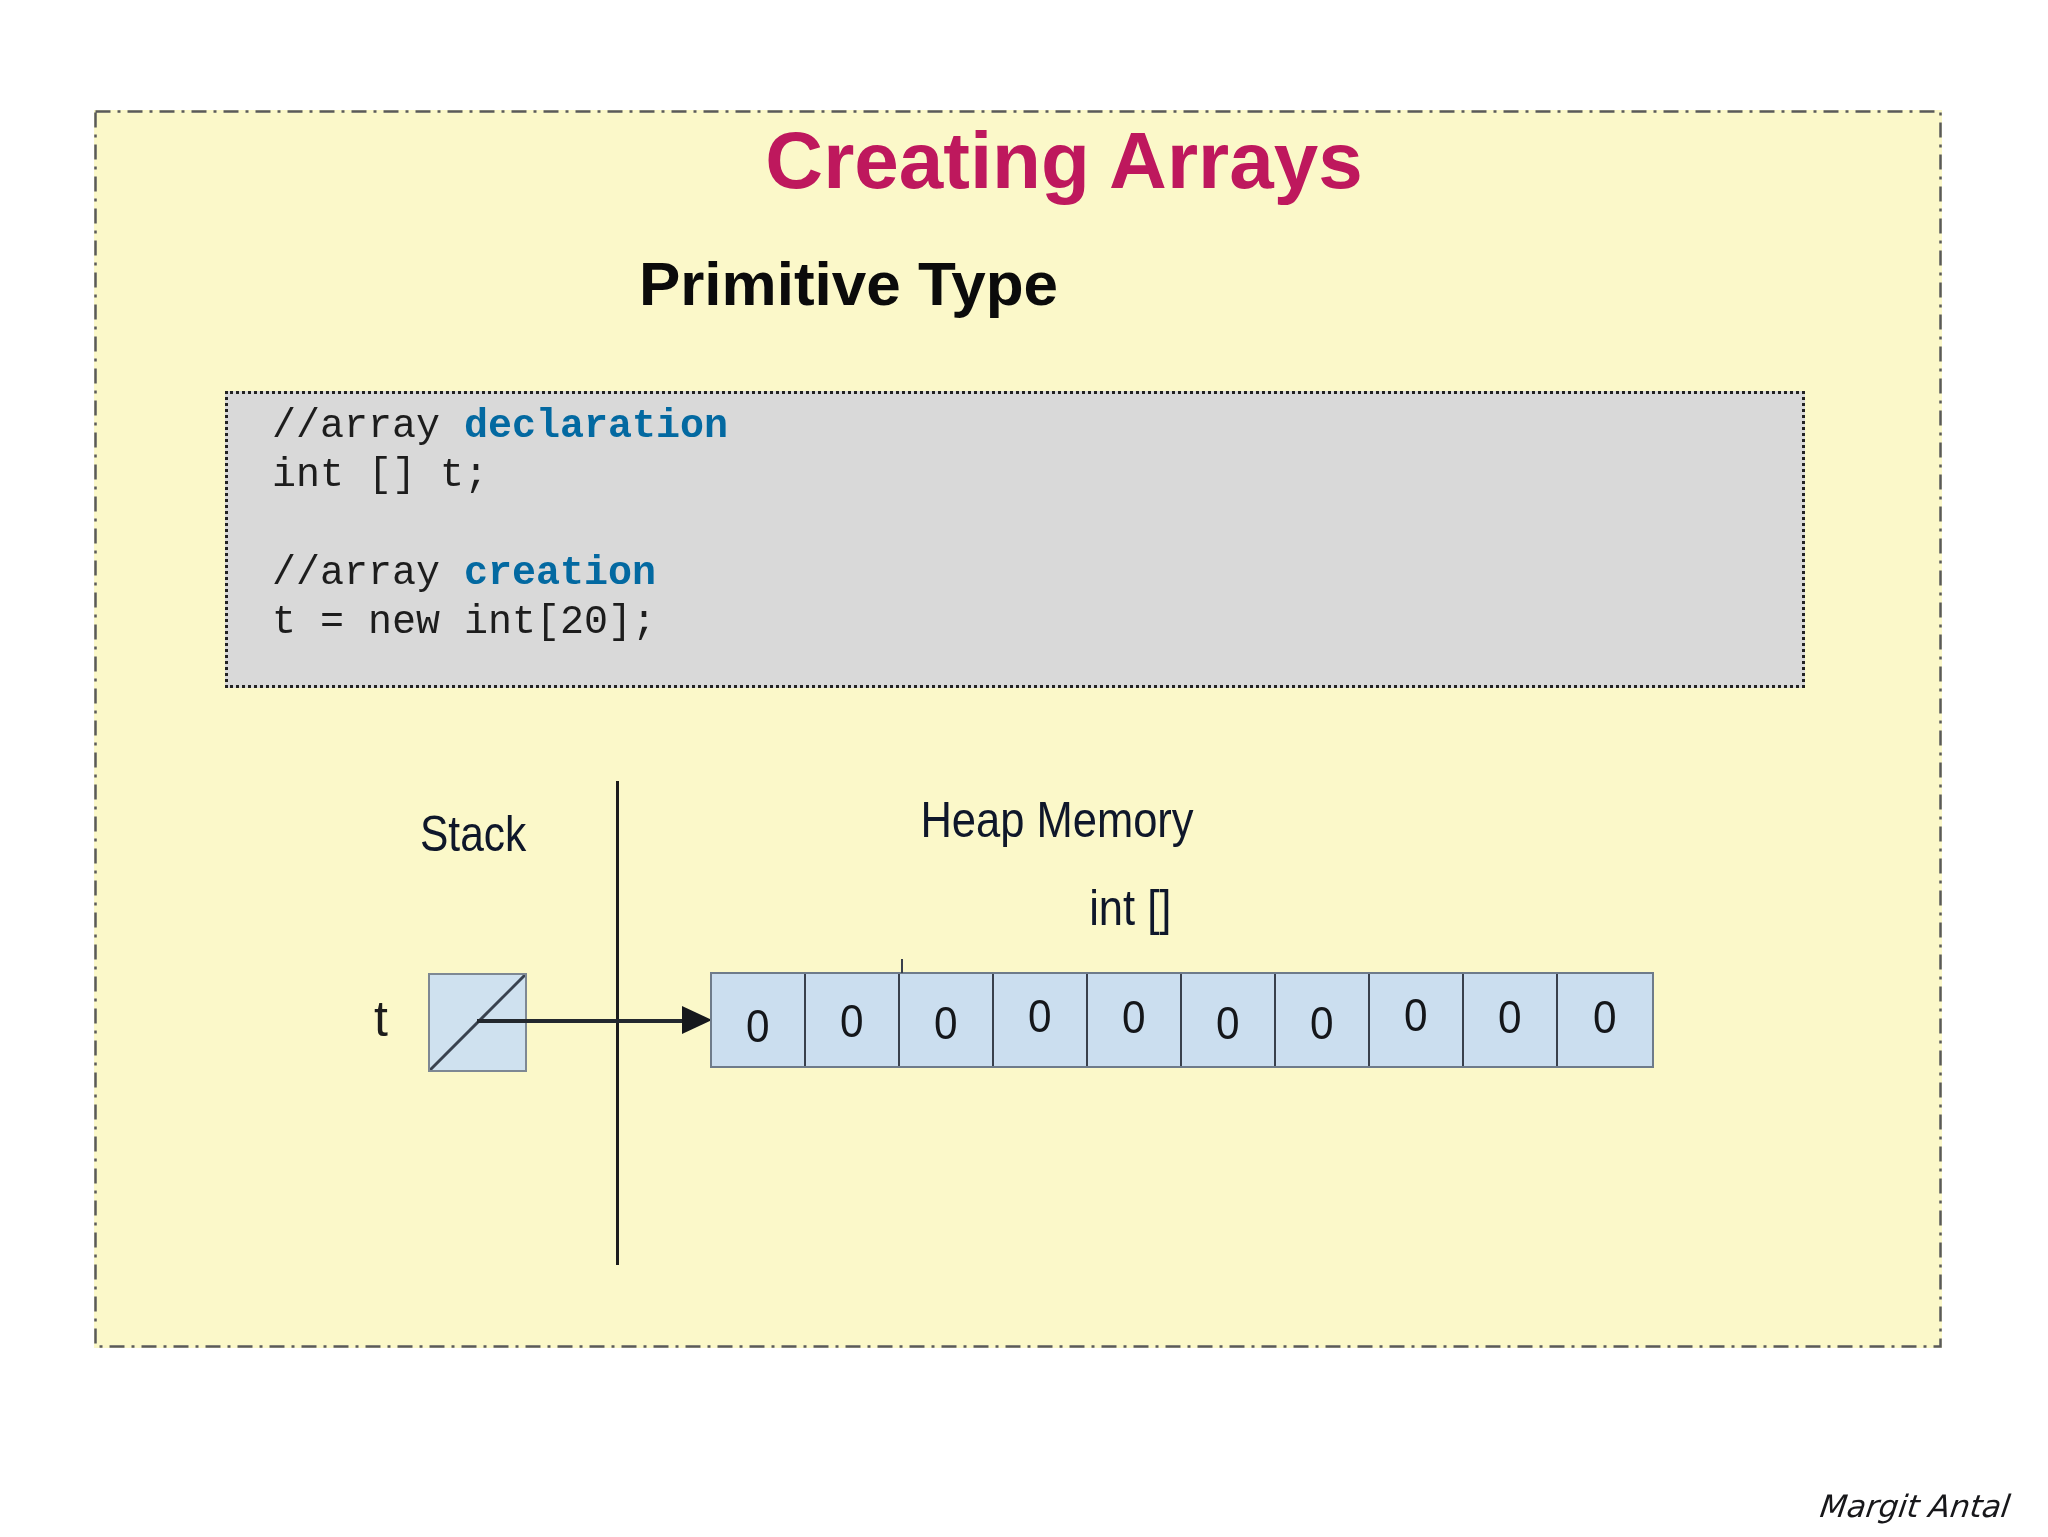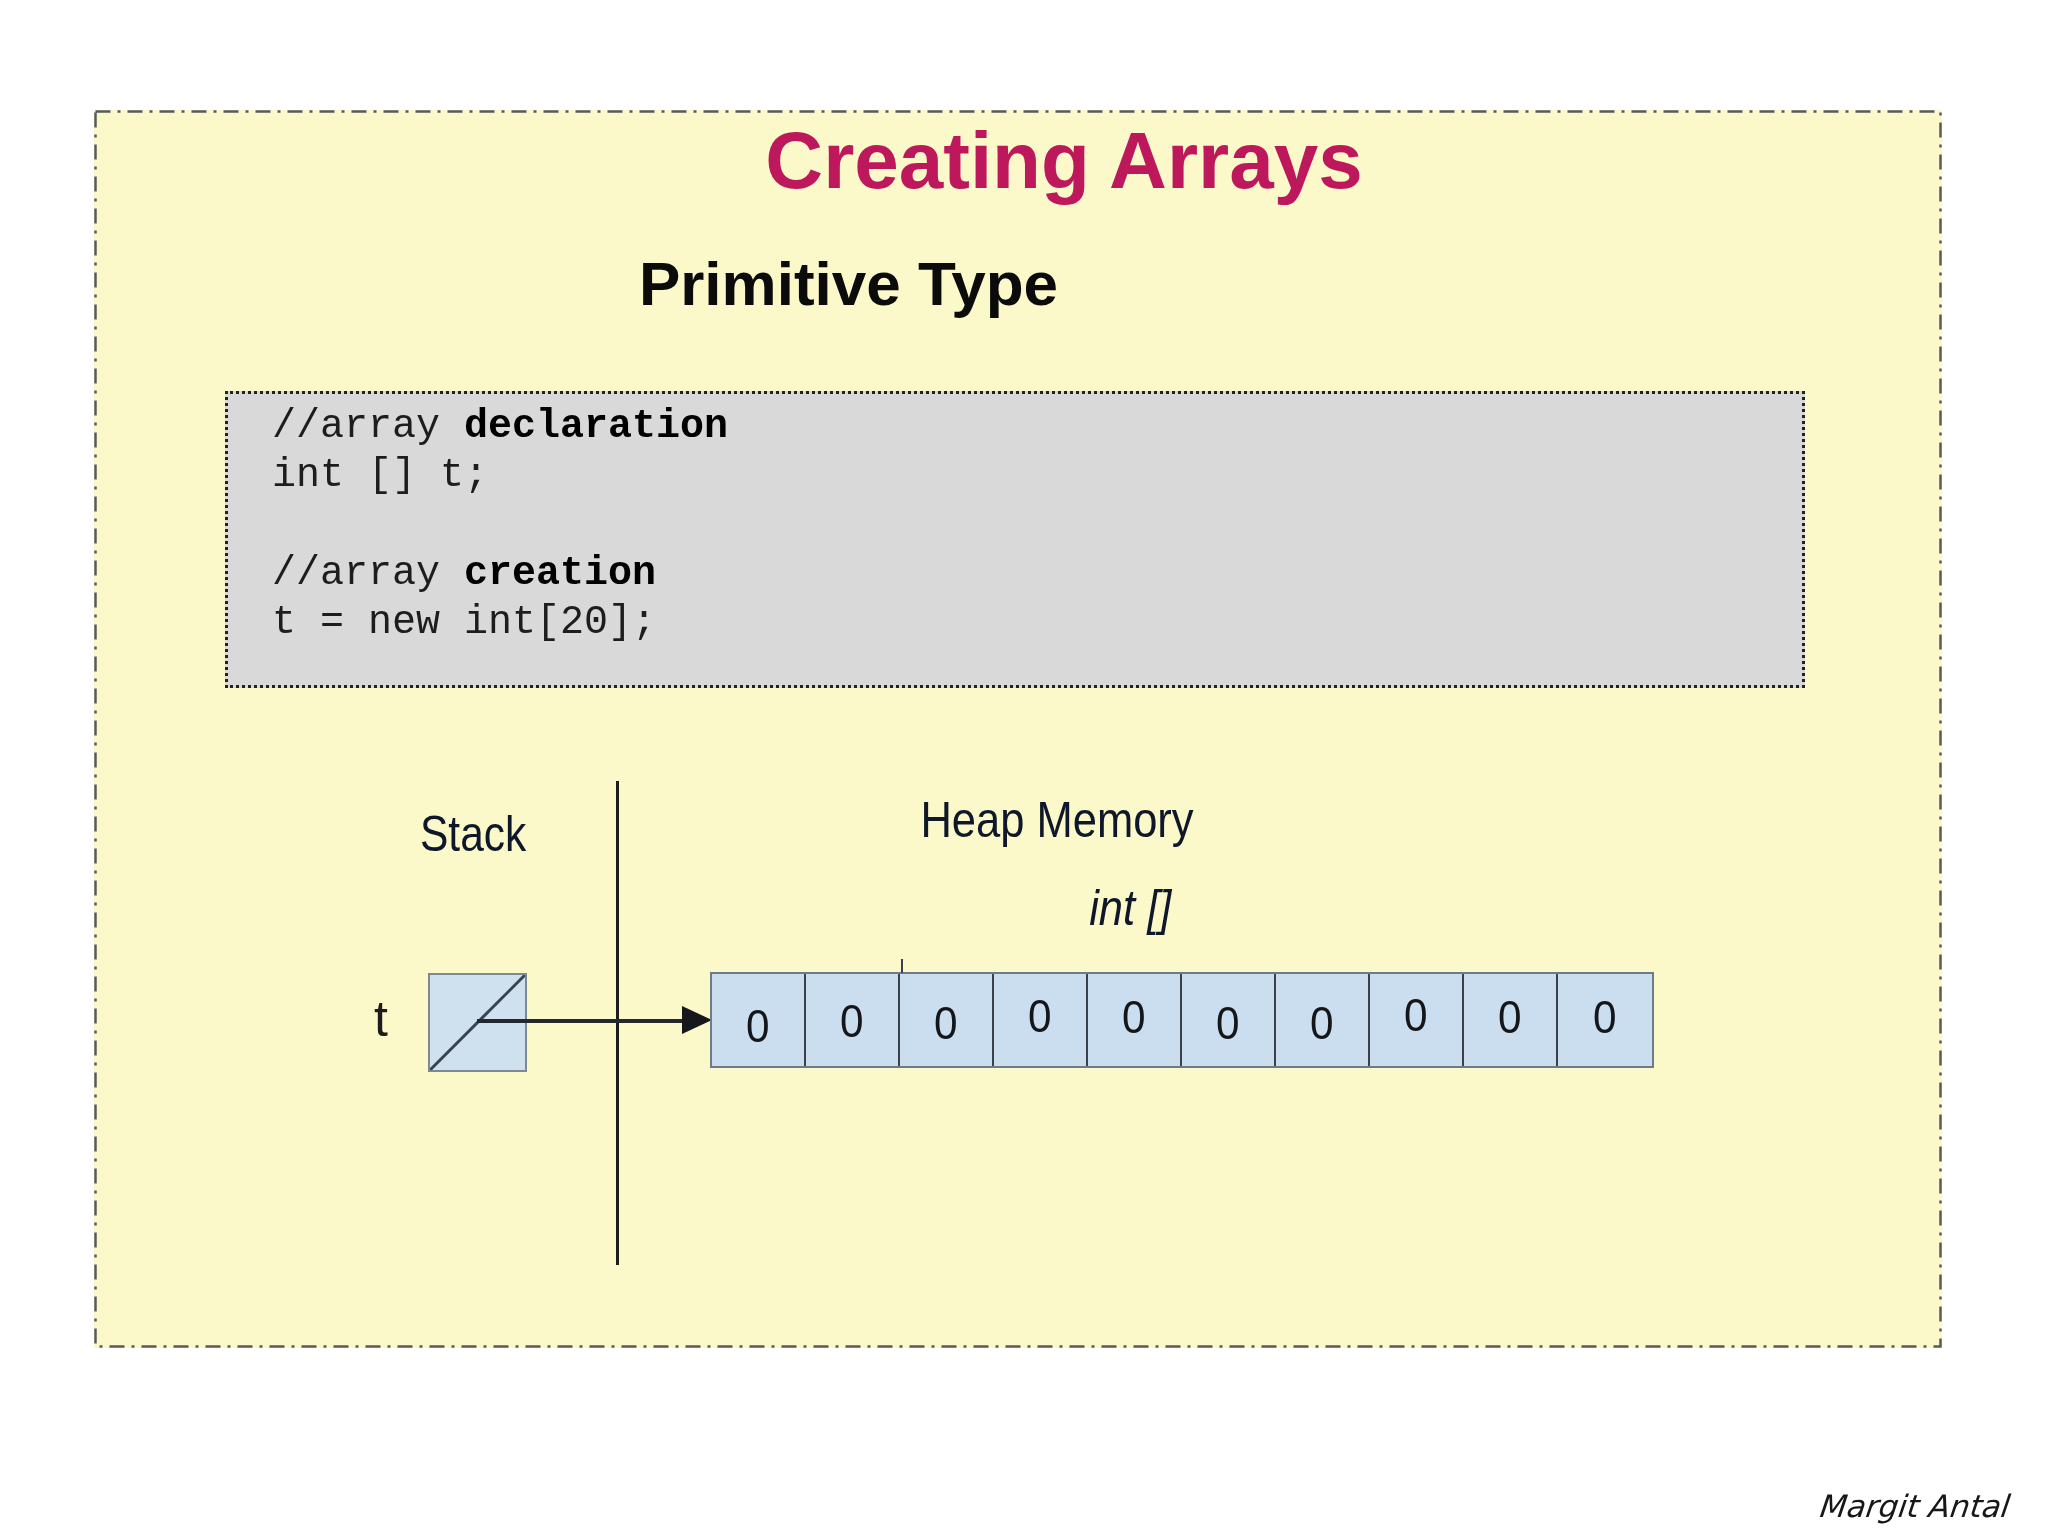--- a/index.html
+++ b/index.html
@@ -44,33 +44,33 @@
     background: #D9D9D9;
     border: 3px dotted #222222;
     padding: 8px 10px 0 44px;
   }
   .code-line {
     font-family: "Liberation Mono", monospace;
     font-size: 40px; line-height: 49px;
     color: #1d1d1d;
     white-space: pre;
   }
-  .code-line b { font-weight: bold; color: #000000; margin-top: 29px; }
+  .code-line b { font-weight: bold; color: #0369a1; margin-top: 29px; }
 
   
   .diagram-label {
     font-size: 50px; line-height: 52px; color: #0f172a;
     white-space: nowrap;
   }
   .squeeze { display: inline-block; transform: scaleX(0.87); transform-origin: center; }
   .squeeze-left { display: inline-block; transform: scaleX(0.85); transform-origin: left; }
 
   .stack-label { left: 420px; top: 808px; }
   .heap-label-wrap  { left: 900px; top: 794px; width: 460px; text-align: left; }
-  .type-label-wrap  { left: 900px; top: 882px; width: 460px; text-align: center; font-style: italic; }
+  .type-label-wrap  { left: 900px; top: 882px; width: 460px; text-align: center; }
 
   .divider-line {
     left: 616px; top: 781px; width: 3px; height: 484px;
     background: #1c1c1c;
   }
 
   .t-label { left: 374px; top: 990px; font-size: 50px; color: #1c1c1c; }
 
   .t-box {
     left: 428px; top: 973px; width: 99px; height: 99px;

